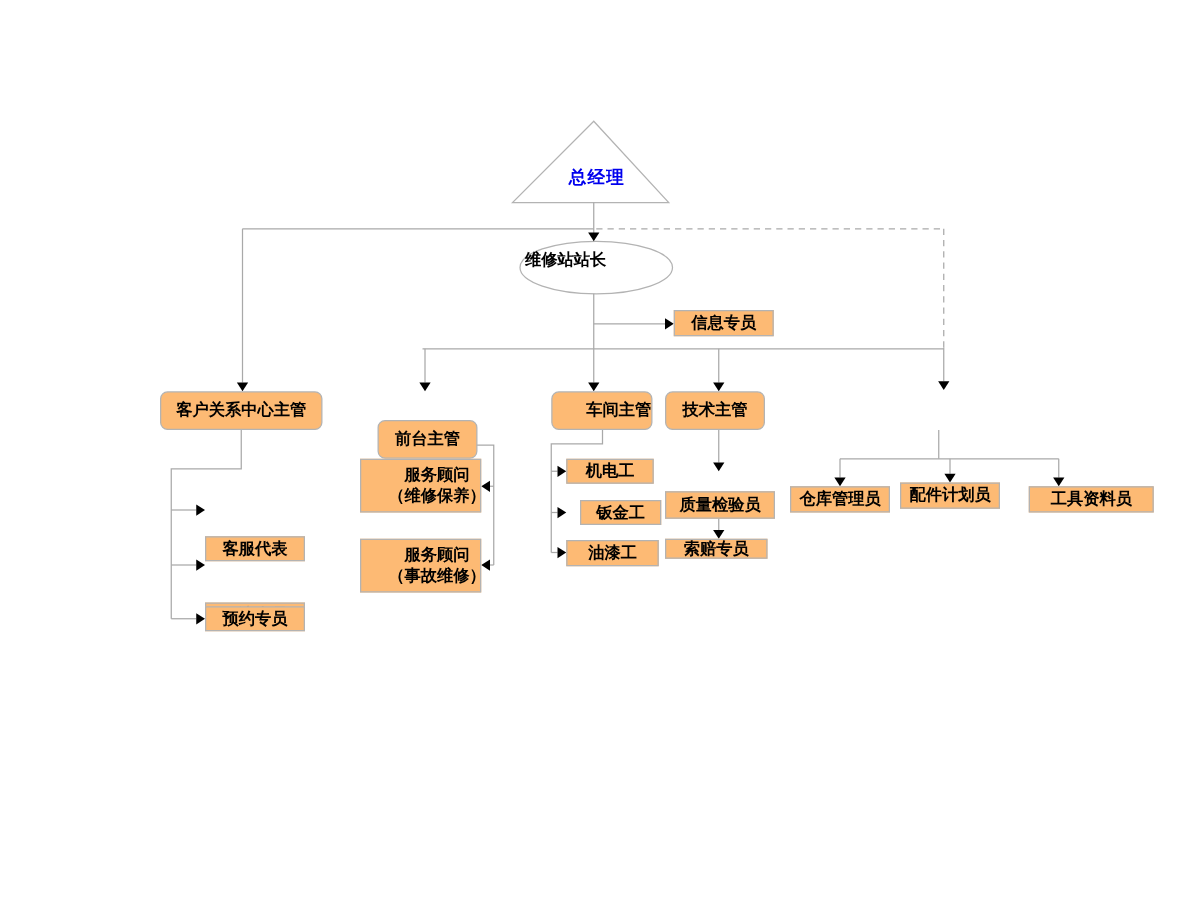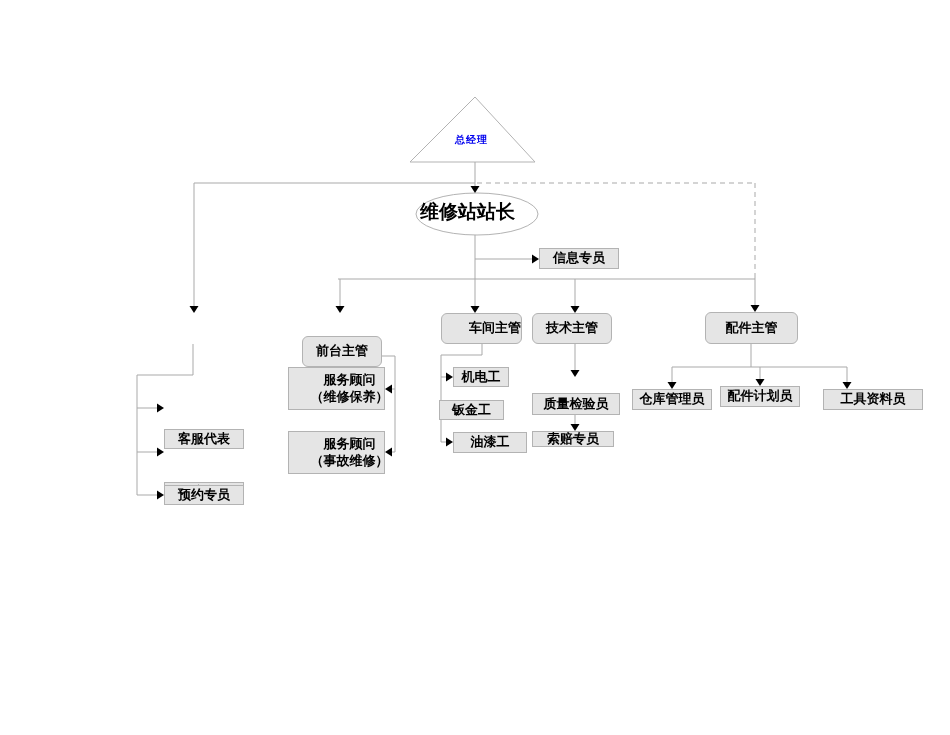--- a/index.html
+++ b/index.html
@@ -3,32 +3,32 @@
 <meta charset="utf-8">
 <style>
   html,body { margin:0; padding:0; background:#fff; }
   #canvas {
     position:relative; width:950px; height:735px; background:var(--bg,#ffffff);
     font-family:"Liberation Sans","DejaVu Sans",sans-serif; overflow:hidden;
   }
   #wires { position:absolute; left:0; top:0; }
   .node {
     position:absolute; box-sizing:border-box;
-    border:1px solid var(--box-border,#b3b3b3); background:#e5e5e5;
+    border:1px solid var(--box-border,#b3b3b3); background:#fdba74;
     display:flex; align-items:center; justify-content:center;
     font-size:13px; font-weight:bold; color:var(--text,#000);
     text-align:left; line-height:1.25; white-space:nowrap;
   }
   .rounded { border-radius:6px; }
   .two-line { flex-direction:column;padding-left:26px; }
   .shape-label {
-    position:absolute; font-size:19px; font-weight:bold; color:var(--text,#000);
+    position:absolute; font-size:13px; font-weight:bold; color:var(--text,#000);
     white-space:nowrap; background:transparent; border:none;
   }
-  .ceo { color:var(--ceo-text,#0000ee); font-size:10px; letter-spacing:1px; }
+  .ceo { color:var(--ceo-text,#0000ee); font-size:14px; letter-spacing:1px; }
   svg line, svg polyline { stroke:var(--line,#a9a9a9); stroke-width:1; fill:none; }
   svg .dash { stroke-dasharray:5 4; }
   svg .arrow { fill:var(--arrow,#000); stroke:none; }
   svg .shape { fill:#ffffff; stroke:var(--box-border,#b3b3b3); stroke-width:1; }
 </style>
 </head>
 <body>
 
 <div id="canvas" style="--ceo-text: #0000ee; --text: #000000; --box-border: #b3b3b3; --line: #a9a9a9; --arrow: #000000; --bg: #ffffff;">
 
@@ -96,40 +96,40 @@
     <polygon class="arrow" points="755.5,379 764.5,379 760,386"></polygon>
     <line x1="847" y1="367" x2="847" y2="382"></line>
     <polygon class="arrow" points="842.5,382 851.5,382 847,389"></polygon>
   </svg>
 
   <div class="shape-label ceo" style="left:455px; top:133px;">总经理</div>
   <div class="shape-label" style="left:420px; top:199px;">维修站站长</div>
 
   <div class="node" style="left:539px; top:248px; width:80px; height:21px;">信息专员</div>
 
+  <div class="node rounded" style="left:128px; top:313px; width:130px; height:31px;">客户关系中心主管</div>
   <div class="node rounded" style="left:302px; top:313px; width:80px; height:31px;margin-top:23px;">前台主管</div>
   <div class="node rounded" style="left:441px; top:313px; width:81px; height:31px;padding-left:27px;">车间主管</div>
   <div class="node rounded" style="left:532px; top:313px; width:80px; height:31px;">技术主管</div>
-  <div class="node rounded" style="left:705px; top:312px; width:93px; height:32px;">配件主管</div>
 
   <div class="node" style="left:164px; top:398px; width:80px; height:20px;margin-top:31px;">客服代表</div>
   <div class="node" style="left:164px; top:442px; width:80px; height:20px;margin-top:40px;">回访专员</div>
   <div class="node" style="left:164px; top:485px; width:80px; height:20px;">预约专员</div>
 
   <div class="node two-line" style="left:288px; top:367px; width:97px; height:43px;">
     <span>服务顾问</span>
     <span>（维修保养）</span>
   </div>
   <div class="node two-line" style="left:288px; top:431px; width:97px; height:43px;">
     <span>服务顾问</span>
     <span>（事故维修）</span>
   </div>
 
-  <div class="node" style="left:453px; top:367px; width:56px; height:20px;">机电工</div>
-  <div class="node" style="left:439px; top:400px; width:65px; height:20px;">钣金工</div>
+  <div class="node" style="left:453px; top:367px; width:70px; height:20px;">机电工</div>
+  <div class="node" style="left:464px; top:400px; width:65px; height:20px;">钣金工</div>
   <div class="node" style="left:453px; top:432px; width:74px; height:21px;">油漆工</div>
 
   <div class="node" style="left:532px; top:377px; width:88px; height:22px;margin-top:16px;">质量检验员</div>
   <div class="node" style="left:532px; top:431px; width:82px; height:16px;">索赔专员</div>
 
   <div class="node" style="left:632px; top:389px; width:80px; height:21px;">仓库管理员</div>
   <div class="node" style="left:720px; top:386px; width:80px; height:21px;">配件计划员</div>
   <div class="node" style="left:807px; top:389px; width:100px; height:21px;margin-left:16px;">工具资料员</div>
 
 </div>

